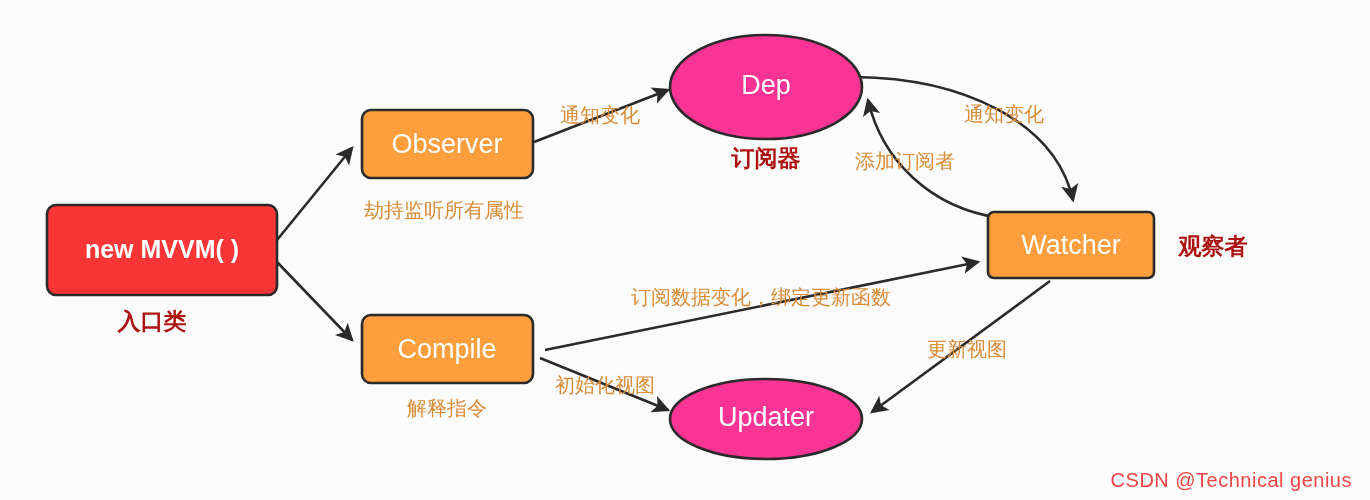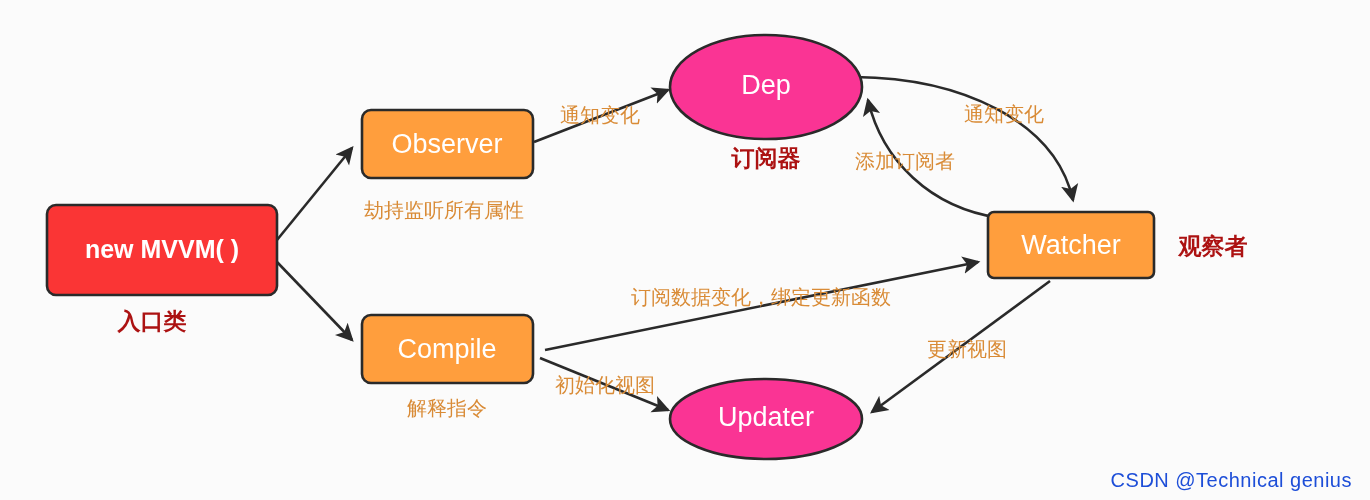--- a/index.html
+++ b/index.html
@@ -50,21 +50,21 @@
   }
   .edge {
     stroke: #2a2a2a;
     stroke-width: 2.6;
     fill: none;
   }
   .watermark {
     position: absolute;
     right: 18px;
     bottom: 8px;
-    color: #1d4ed8;
+    color: #ef4444;
     font-family: "Liberation Sans", sans-serif;
     font-size: 20px;
     letter-spacing: 0.5px;
     user-select: none;
   }
 </style>
 </head>
 <body>
 
 <div id="canvas">

